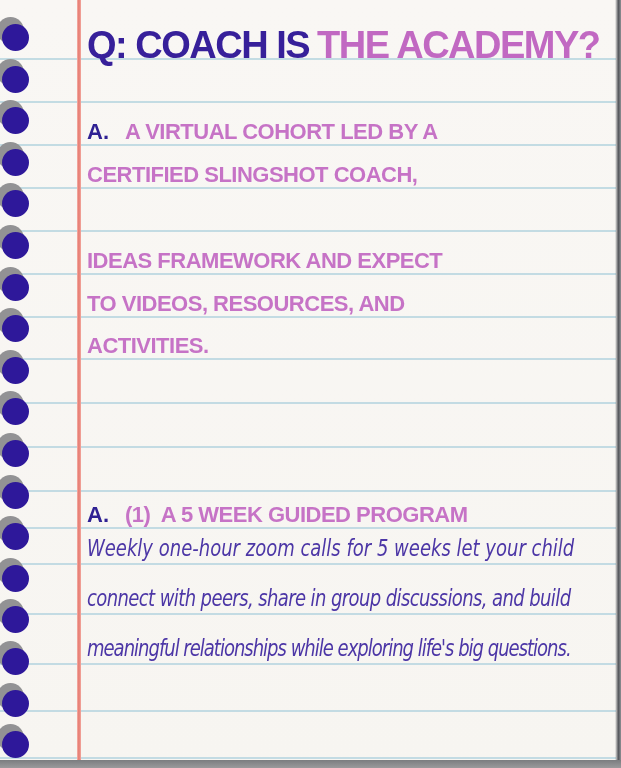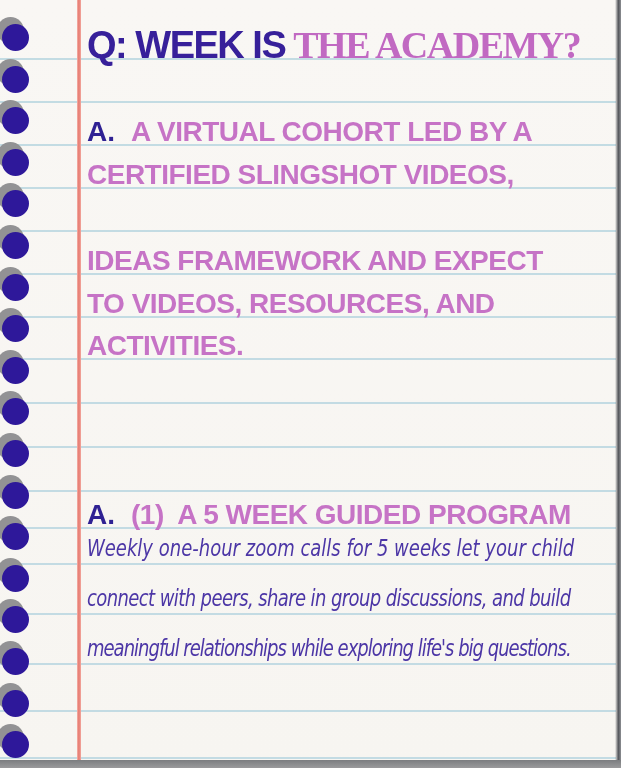--- a/index.html
+++ b/index.html
@@ -31,23 +31,23 @@
   .hole .punch{
     position:absolute;left:2px;top:7px;width:27px;height:27px;border-radius:50%;
     background:var(--hole,#2e189a);
   }
   
   .trow{position:absolute;left:87px;white-space:pre;}
   .headline{
     font-weight:700;font-size:38px;line-height:38px;letter-spacing:-1.5px;
     color:var(--headline,#37209a);
   }
-  .headline .hl{color:var(--pink_highlight,#c169c2);margin-left:8px;font-family:Liberation Serif, serif;}
+  .headline .hl{color:var(--pink_highlight,#c169c2);margin-left:8px;}
   .pinkline{
-    font-weight:700;font-size:28px;line-height:30px;letter-spacing:-0.5px;
+    font-weight:700;font-size:22px;line-height:30px;letter-spacing:-0.5px;
     color:var(--pink_body,#c673c6);
   }
   .pinkline .prefix{color:var(--answer_prefix,#2f2193);margin-right:16px;letter-spacing:0;}
   .hw{
     font-family:"DejaVu Sans",sans-serif;font-style:italic;
     font-size:18px;line-height:22px;height:22px;
     color:var(--handwriting,#4c36a6);
     transform:scaleY(1.25);transform-origin:0 100%;
   }
   .hw-2{letter-spacing:-0.6px;}
@@ -155,24 +155,24 @@
         <span class="shadow"></span>
         <span class="punch"></span>
       </div>
       <div class="hole" style="top: 724.2px;">
         <span class="shadow"></span>
         <span class="punch"></span>
       </div>
     </div>
   <div class="margin-line"></div>
 
-  <div class="trow headline" style="top:26px"><span>Q: WEEK IS</span><span class="hl">THE ACADEMY?</span></div>
+  <div class="trow headline" style="top:26px"><span>Q: COACH IS</span><span class="hl">THE ACADEMY?</span></div>
 
   <div class="trow pinkline" style="top:117px"><span class="prefix">A.</span><span>A VIRTUAL COHORT LED BY A</span></div>
-  <div class="trow pinkline" style="top:160px">CERTIFIED SLINGSHOT VIDEOS,</div>
+  <div class="trow pinkline" style="top:160px">CERTIFIED SLINGSHOT COACH,</div>
   <div class="trow pinkline" style="top:246px">IDEAS FRAMEWORK AND EXPECT</div>
   <div class="trow pinkline" style="top:331px">ACTIVITIES.</div>
   <div class="trow pinkline" style="top:289px">TO VIDEOS, RESOURCES, AND</div>
 
 
   <div class="trow pinkline" style="top:500px"><span class="prefix">A.</span><span>(1)  A 5 WEEK GUIDED PROGRAM</span></div>
 
   <div class="trow hw hw-1" style="top:540px">Weekly one-hour zoom calls for 5 weeks let your child</div>
   <div class="trow hw hw-2" style="top:590px">connect with peers, share in group discussions, and build</div>
   <div class="trow hw hw-3" style="top:640px">meaningful relationships while exploring life's big questions.</div>

